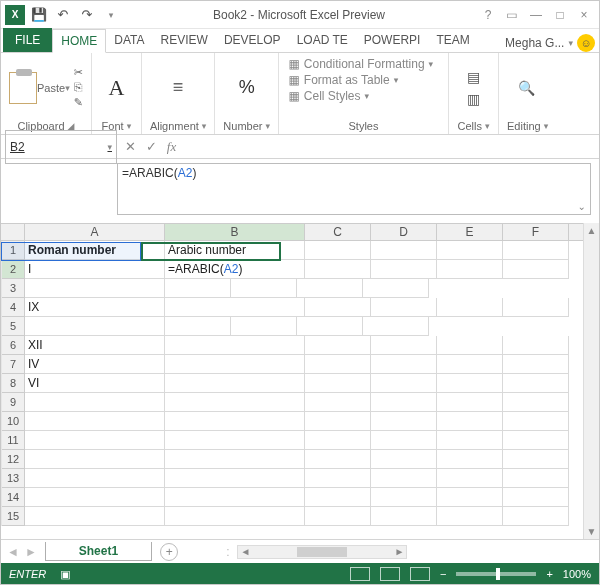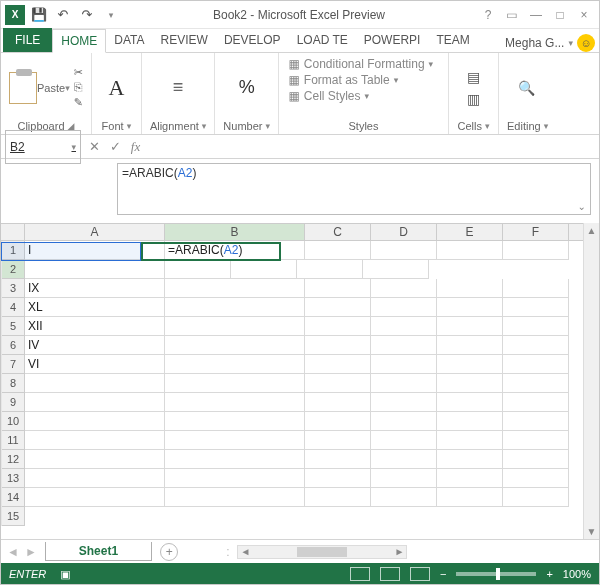--- a/index.html
+++ b/index.html
@@ -25,21 +25,21 @@
   .paste-icon { width:28px; height:32px; background:#fff; border:1px solid #c9a96e; position:relative; }
   .paste-icon::before { content:""; position:absolute; top:-4px; left:6px; width:16px; height:7px; background:#b8b8b8; border-radius:2px;}
   .small-stack { display:flex; flex-direction:column; gap:2px; font-size:11px;}
   .letterA { font-family: "Times New Roman", serif; font-size:22px; color:#333; }
   .percent { font-size:18px; color:#333;}
   .styles-col { display:flex; flex-direction:column; gap:2px; font-size:12px; color:#888; min-width:150px;}
   .styles-col div { display:flex; align-items:center; gap:4px; white-space:nowrap;}
   .cells-icons, .edit-icons { display:flex; gap:6px; font-size:14px; color:#555; }
   .launcher { font-size:9px; color:#888; }
   .namebox-row { height: 24px; display: flex; align-items: center; border-bottom: 1px solid #d4d4d4; padding: 2px 4px; gap: 8px;}
-  .namebox { width: 76px; height: 20px; border: 1px solid #bcbcbc; padding: 16px 4px; display:flex; align-items:center; justify-content:space-between; font-size:12px; color:#333;text-decoration:underline;}
+  .namebox { width: 112px; height: 20px; border: 1px solid #bcbcbc; padding: 16px 4px; display:flex; align-items:center; justify-content:space-between; font-size:12px; color:#333;text-decoration:underline;}
   .fb-icons { display:flex; gap:10px; color:#888; font-size:13px; align-items:center;}
   .fx { font-style: italic; font-family: serif; }
   .formula-bar { flex:1; min-height: 52px; border: 1px solid #bcbcbc; margin: 4px 8px 8px 116px; padding: 2px 4px; font-size: 12px; color:#333; position: relative; background:#fff;}
   .expand { position:absolute; right:4px; bottom:2px; font-size:10px; color:#888;}
   .grid-area { position: relative; height: 316px; background:#fff; }
   .colhdr { position:absolute; top:0; left:24px; right:16px; height:18px; display:flex; background:#f0f0f0; border-top:1px solid #ccc; border-bottom:1px solid #ccc;}
   .colhdr div { border-right:1px solid #ccc; text-align:center; font-size:12px; color:#555; line-height:17px;}
   .colA { width: 140px; } .colB { width: 140px; } .colC,.colD,.colE,.colF { width: 66px; }
   .rowhdr { position:absolute; top:18px; left:0; width:24px; background:#f0f0f0; border-right:1px solid #ccc; border-left:1px solid #e6e6e6;}
   .rowhdr div { height:19px; border-bottom:1px solid #ccc; text-align:center; font-size:11px; color:#555; line-height:18px;}
@@ -235,20 +235,28 @@
       <div>9</div>
       <div>10</div>
       <div>11</div>
       <div>12</div>
       <div>13</div>
       <div>14</div>
       <div>15</div>
     </div>
   <div class="cells" id="cells">
       <div class="crow">
+        <div class="cell cA bold">Roman number</div>
+        <div class="cell cB">Arabic number</div>
+        <div class="cell cC"></div>
+        <div class="cell cD"></div>
+        <div class="cell cE"></div>
+        <div class="cell cF"></div>
+      </div>
+      <div class="crow">
         <div class="cell cA">I</div>
         <div class="cell cB"><span>=ARABIC(</span><span class="cellref">A2</span><span>)</span></div>
         <div class="cell cC"></div>
         <div class="cell cD"></div>
         <div class="cell cE"></div>
         <div class="cell cF"></div>
       </div>
       <div class="crow">
         <div class="cell cB"></div>
         <div class="cell cC"></div>
@@ -258,21 +266,20 @@
       </div>
       <div class="crow">
         <div class="cell cA">IX</div>
         <div class="cell cB"></div>
         <div class="cell cC"></div>
         <div class="cell cD"></div>
         <div class="cell cE"></div>
         <div class="cell cF"></div>
       </div>
       <div class="crow">
-        <div class="cell cA">XL</div>
         <div class="cell cB"></div>
         <div class="cell cC"></div>
         <div class="cell cD"></div>
         <div class="cell cE"></div>
         <div class="cell cF"></div>
       </div>
       <div class="crow">
         <div class="cell cA">XII</div>
         <div class="cell cB"></div>
         <div class="cell cC"></div>

